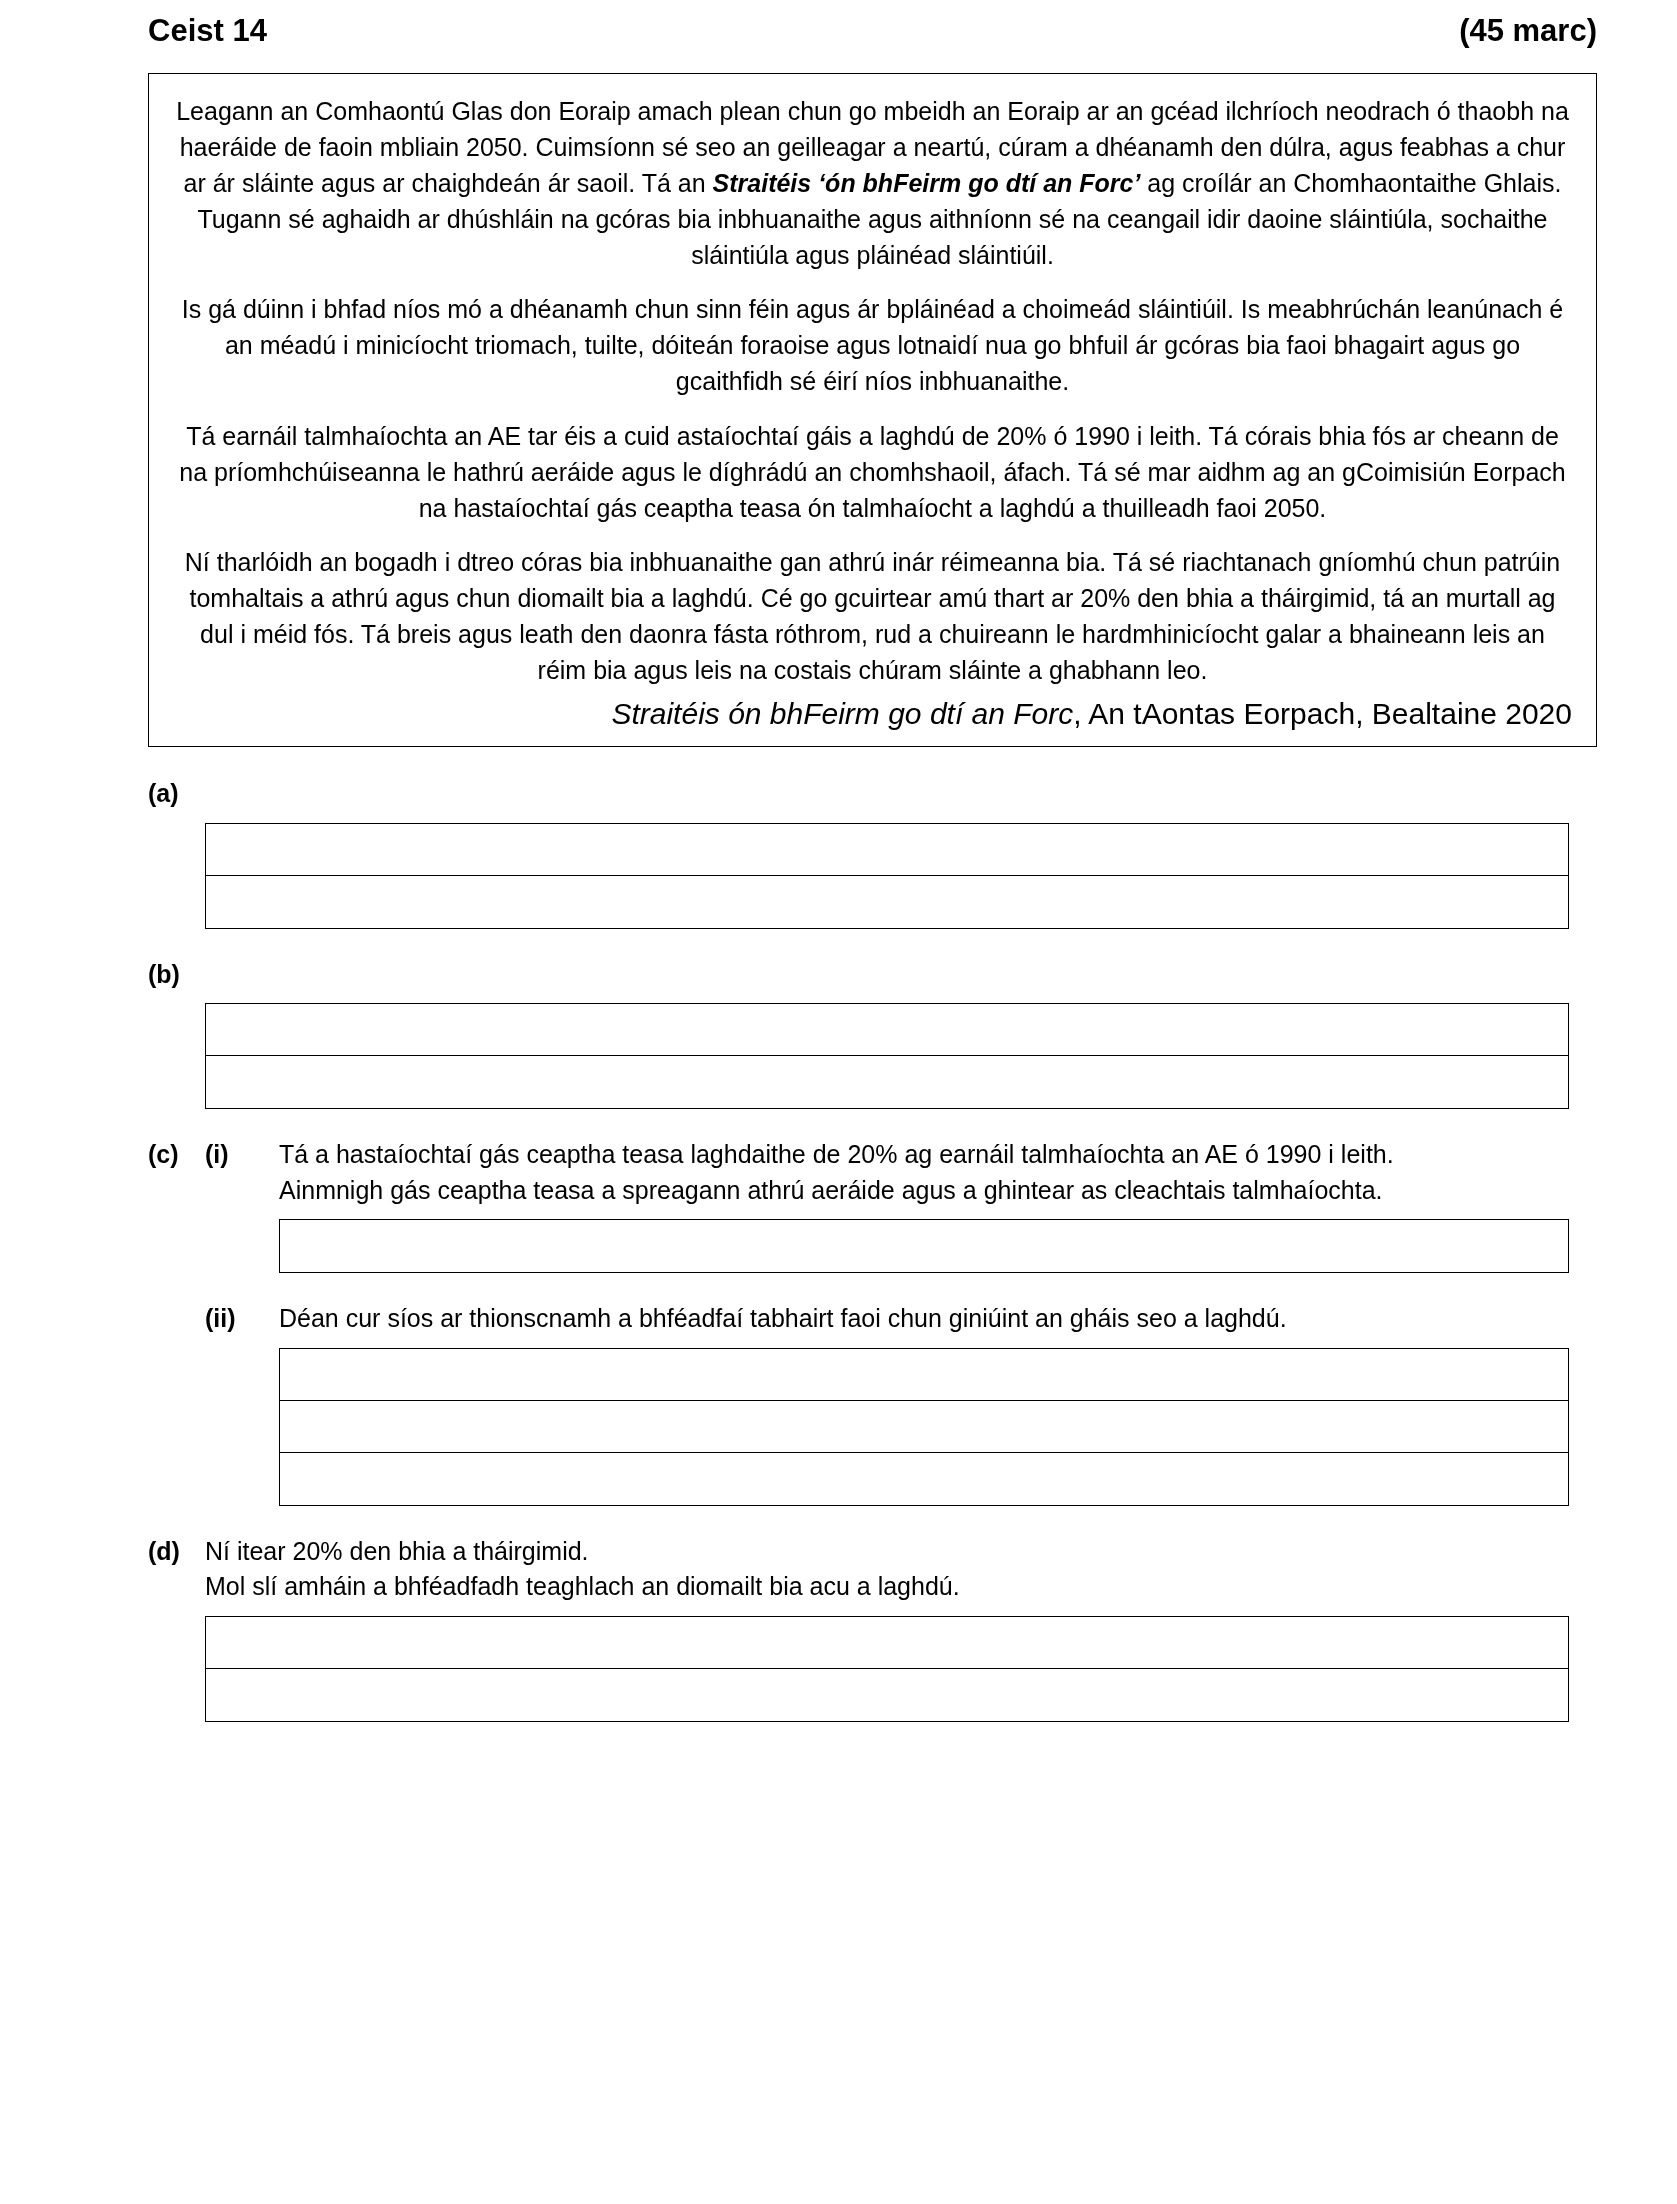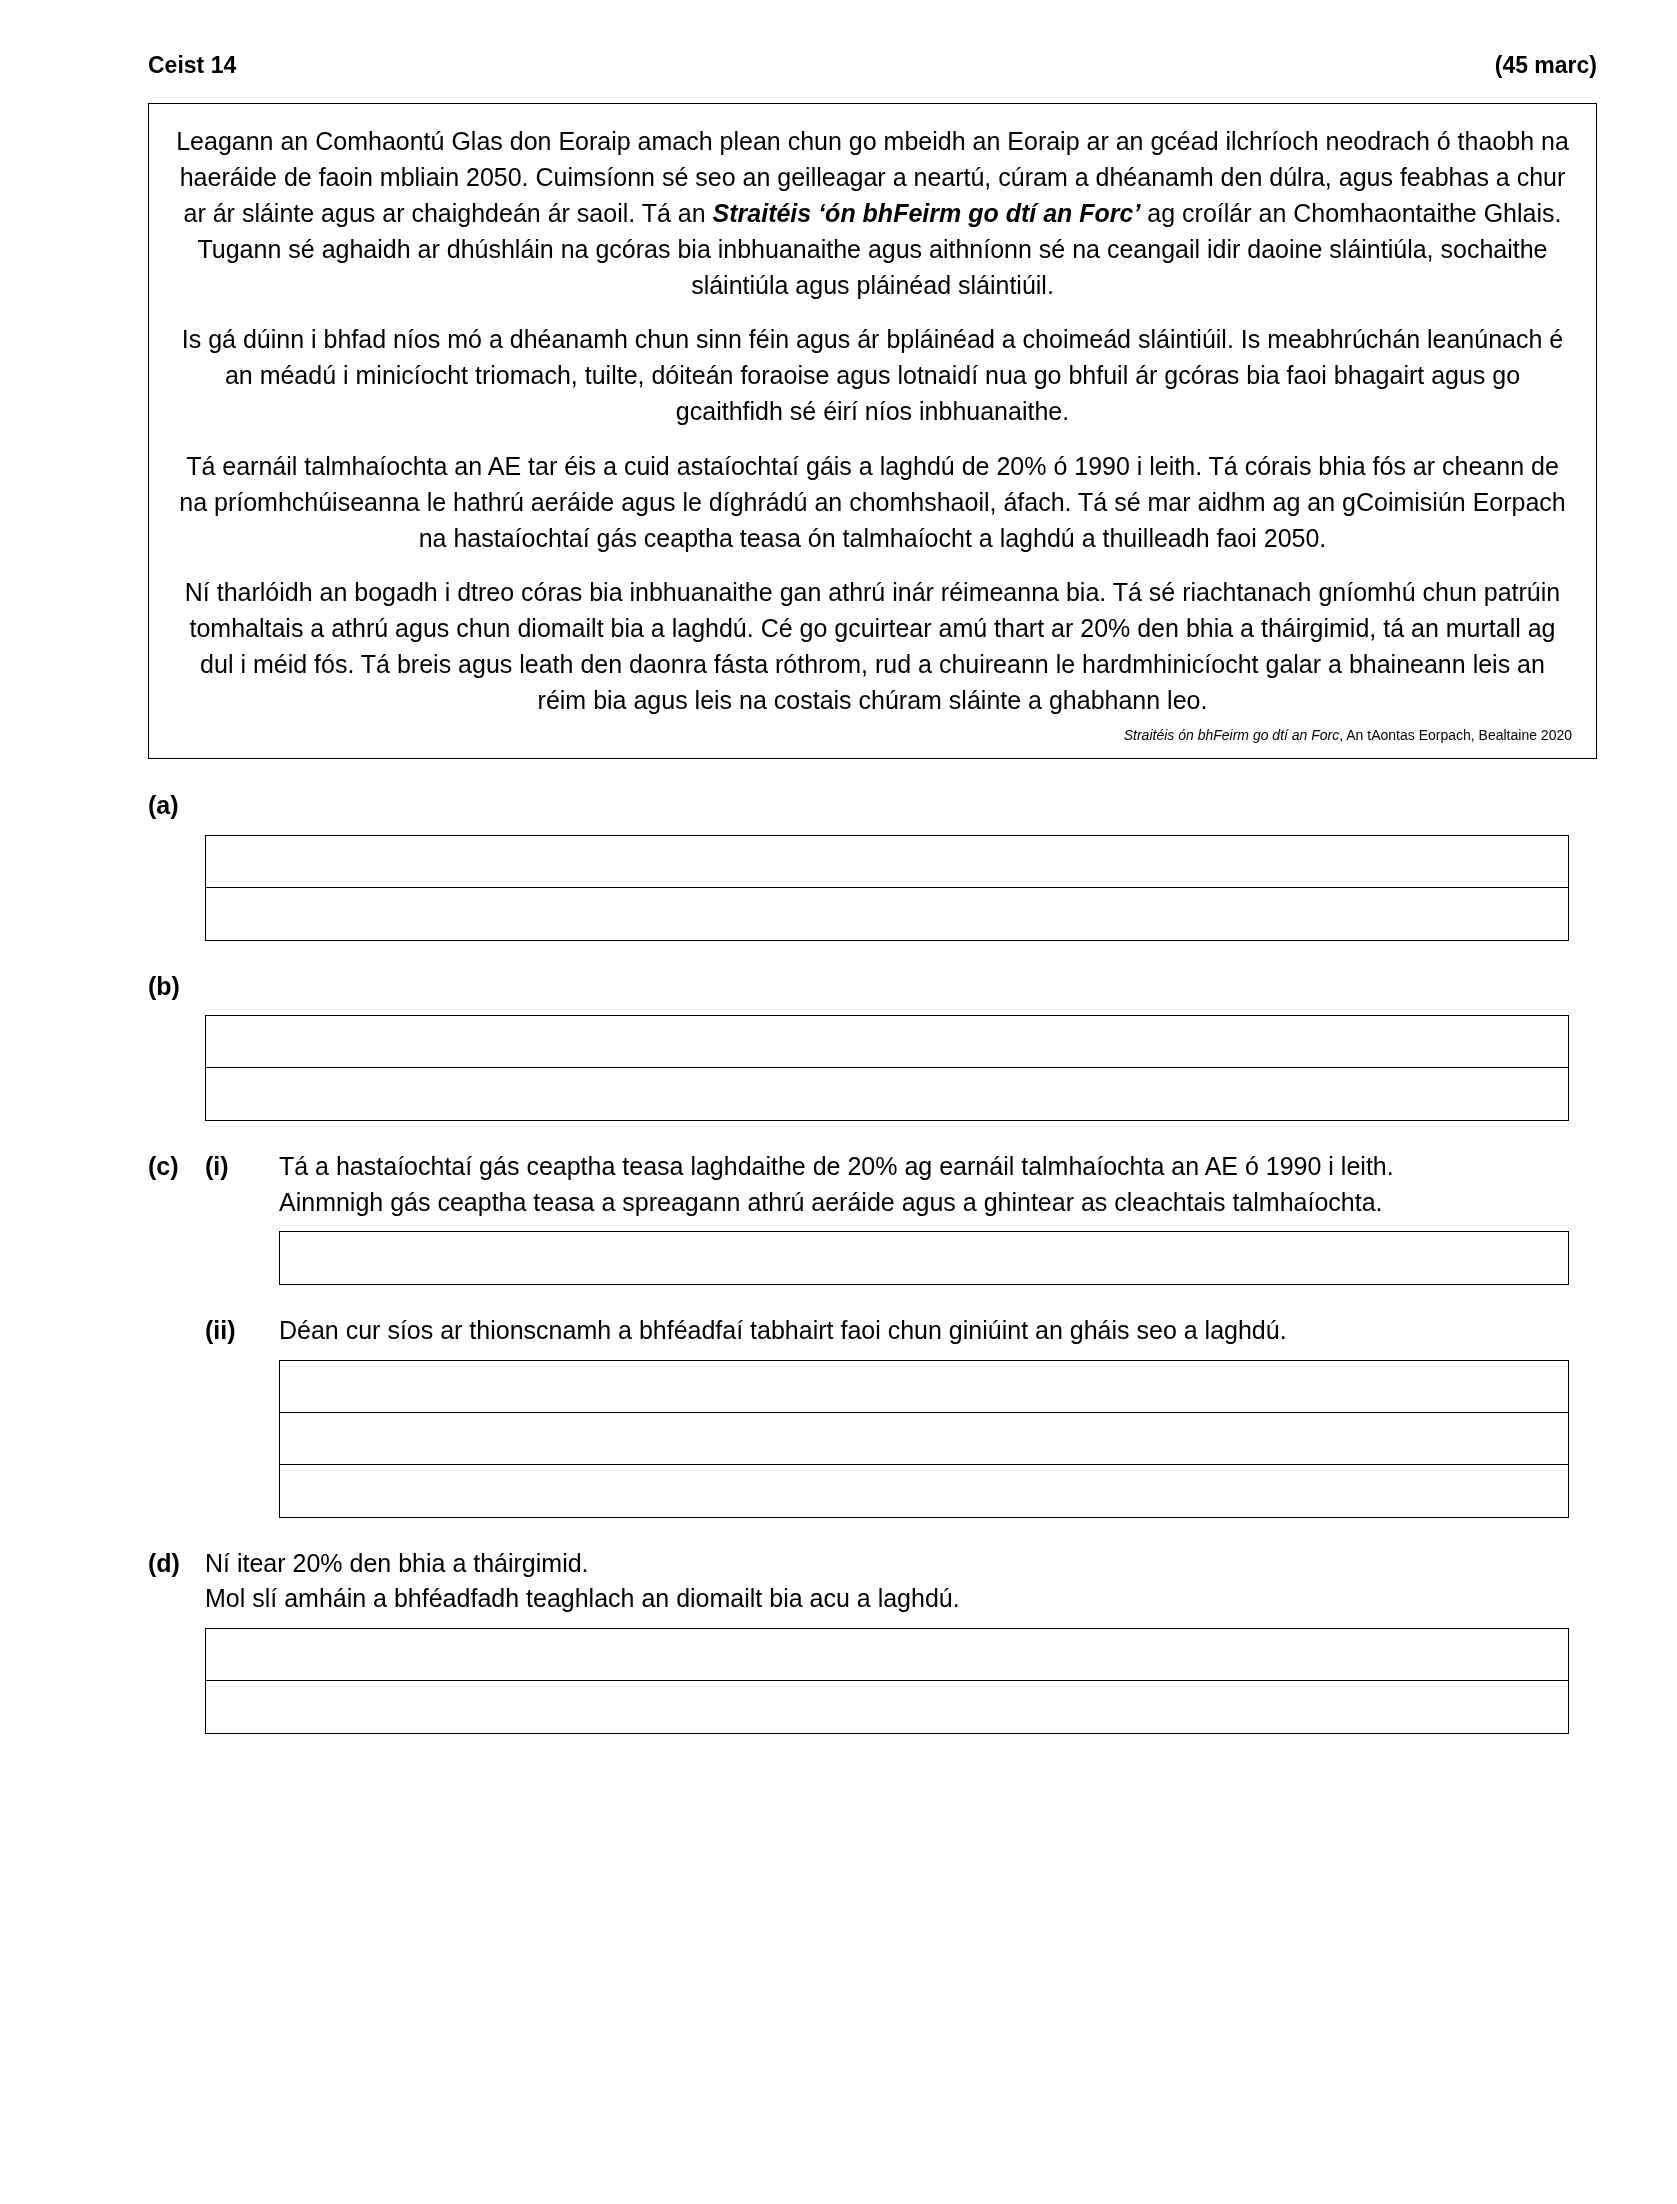--- a/index.html
+++ b/index.html
@@ -15,24 +15,23 @@
   .page {
     width: 1678px;
     box-sizing: border-box;
     padding: 13px 81px 18.5px 148px;
     position: relative;
   }
   .header-row {
     display: flex;
     justify-content: space-between;
     align-items: baseline;
-    font-size: 23px;
+    font-size: 31px;
     font-weight: bold;
     margin-bottom: 24px;
-    margin-top: 39px;
   }
   .intro {
     font-size: 25px;
     line-height: 1.42;
     margin-bottom: 20px;
     max-width: 1311px;
   }
   .extract-box {
     border: 1.8px solid #000;
     padding: 18.5px 24px 13px 24px;
@@ -42,21 +41,21 @@
   .extract-box p {
     font-size: 25px;
     line-height: 1.44;
     margin: 0 0 18.5px 0;
     text-align: center;
   }
   .extract-box p:last-of-type {
     margin-bottom: 9.2px;
   }
   .source-line {
-    font-size: 14px;
+    font-size: 30px;
     text-align: right;
     margin-top: 5.5px;
     margin-bottom: 1.8px;
   }
   .source-line .ital {
     font-style: italic;
   }
   .q-block {
     margin-bottom: 5.5px;
   }

